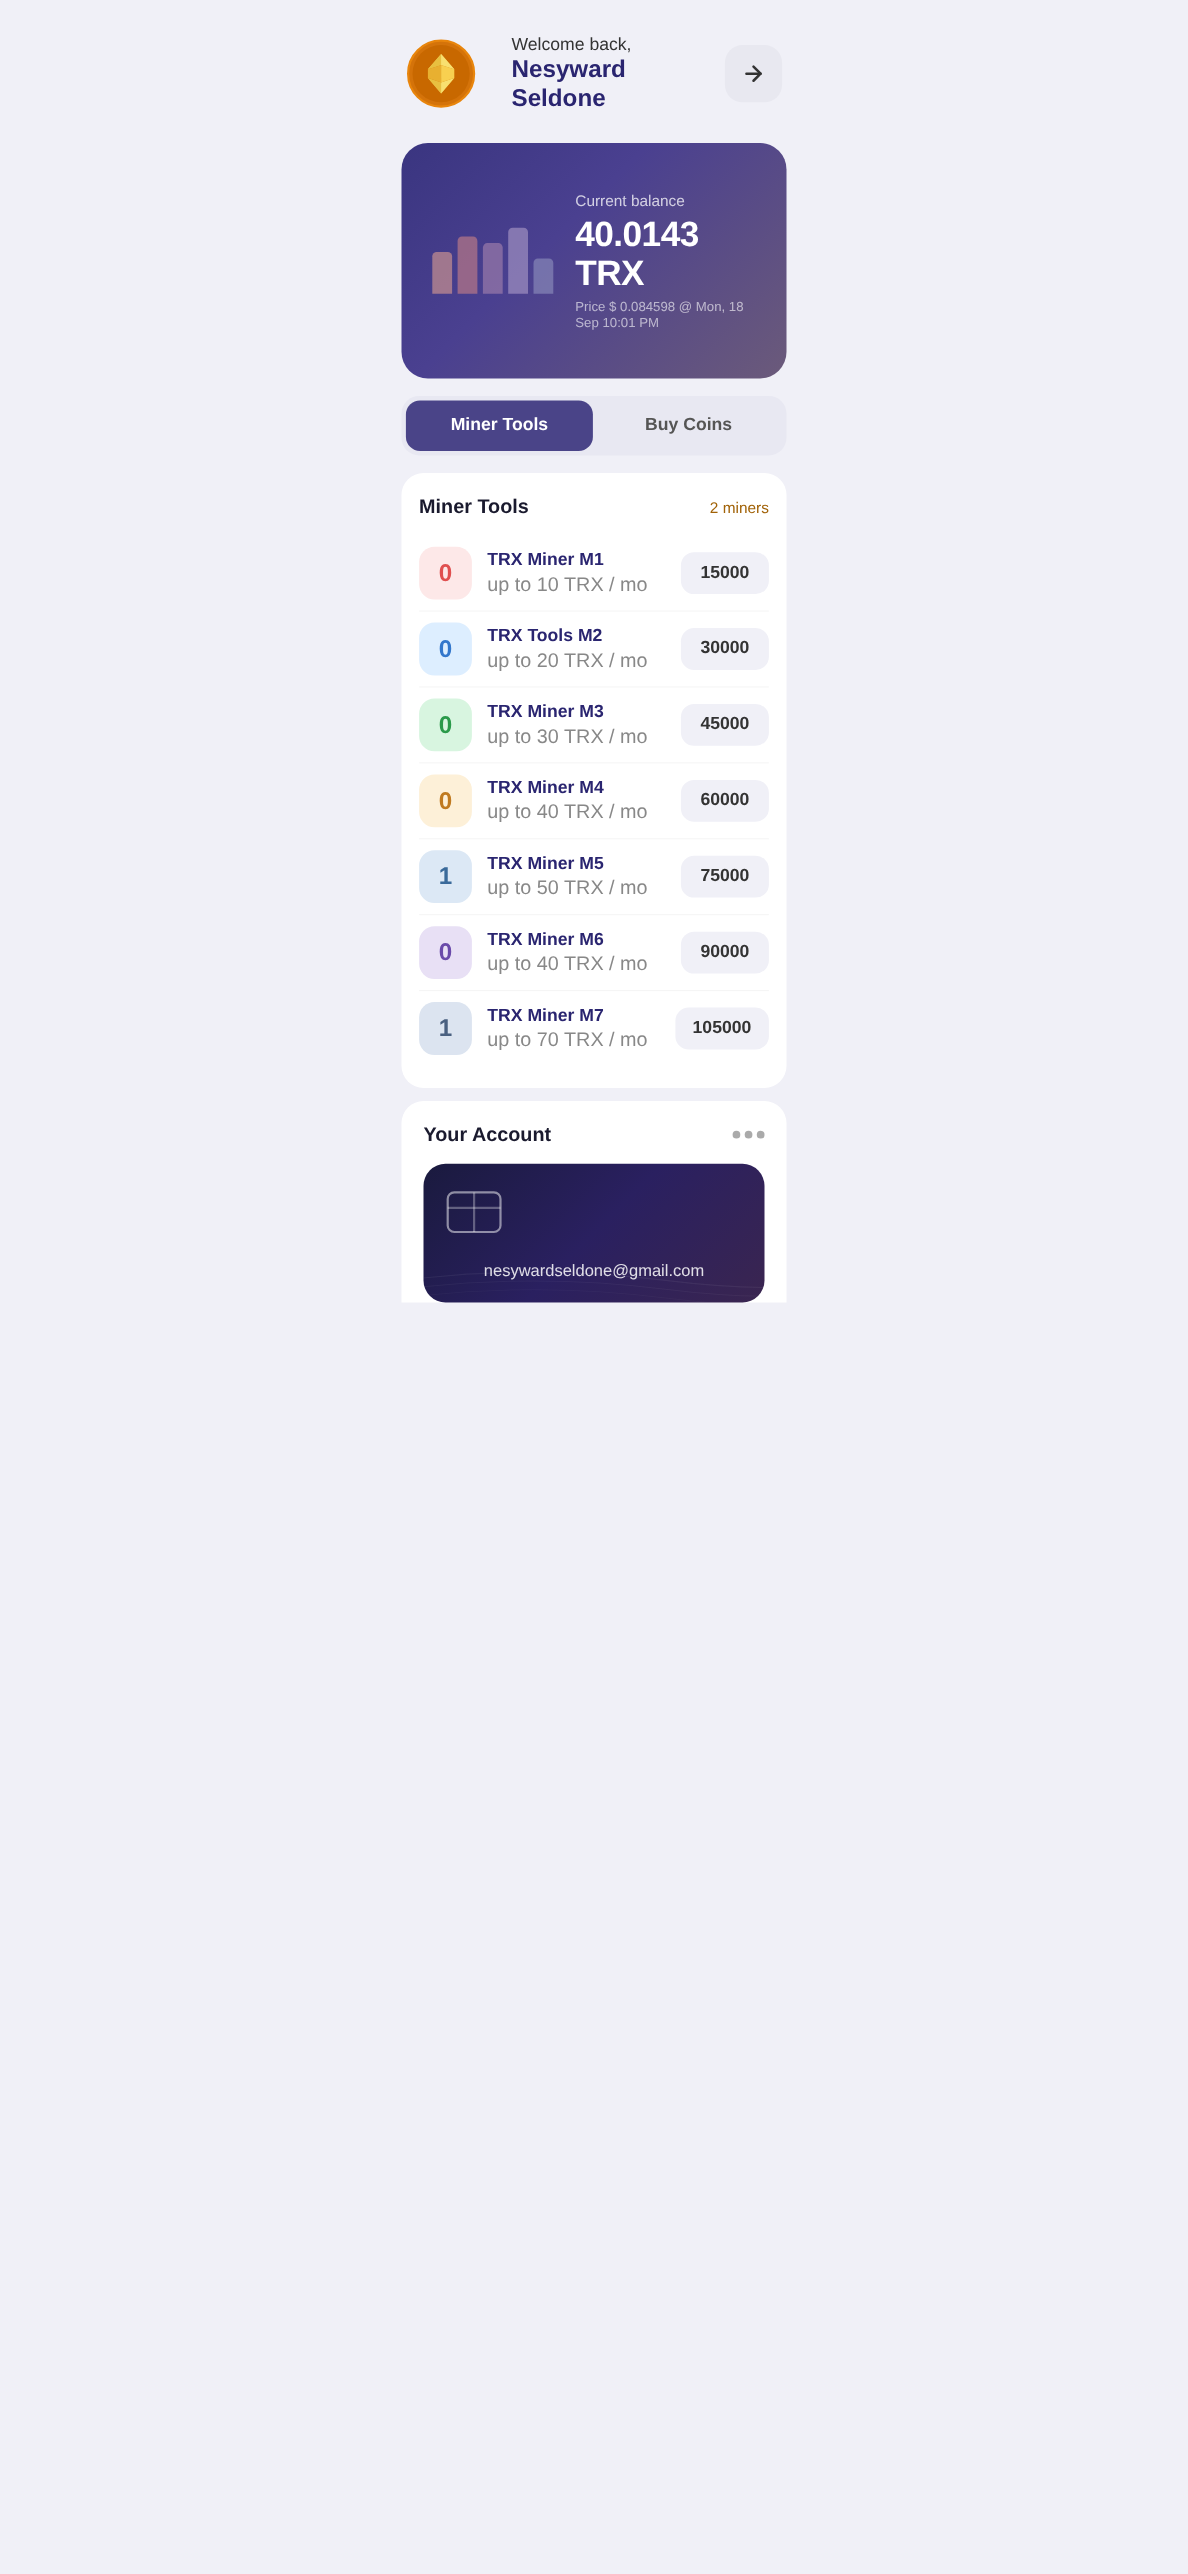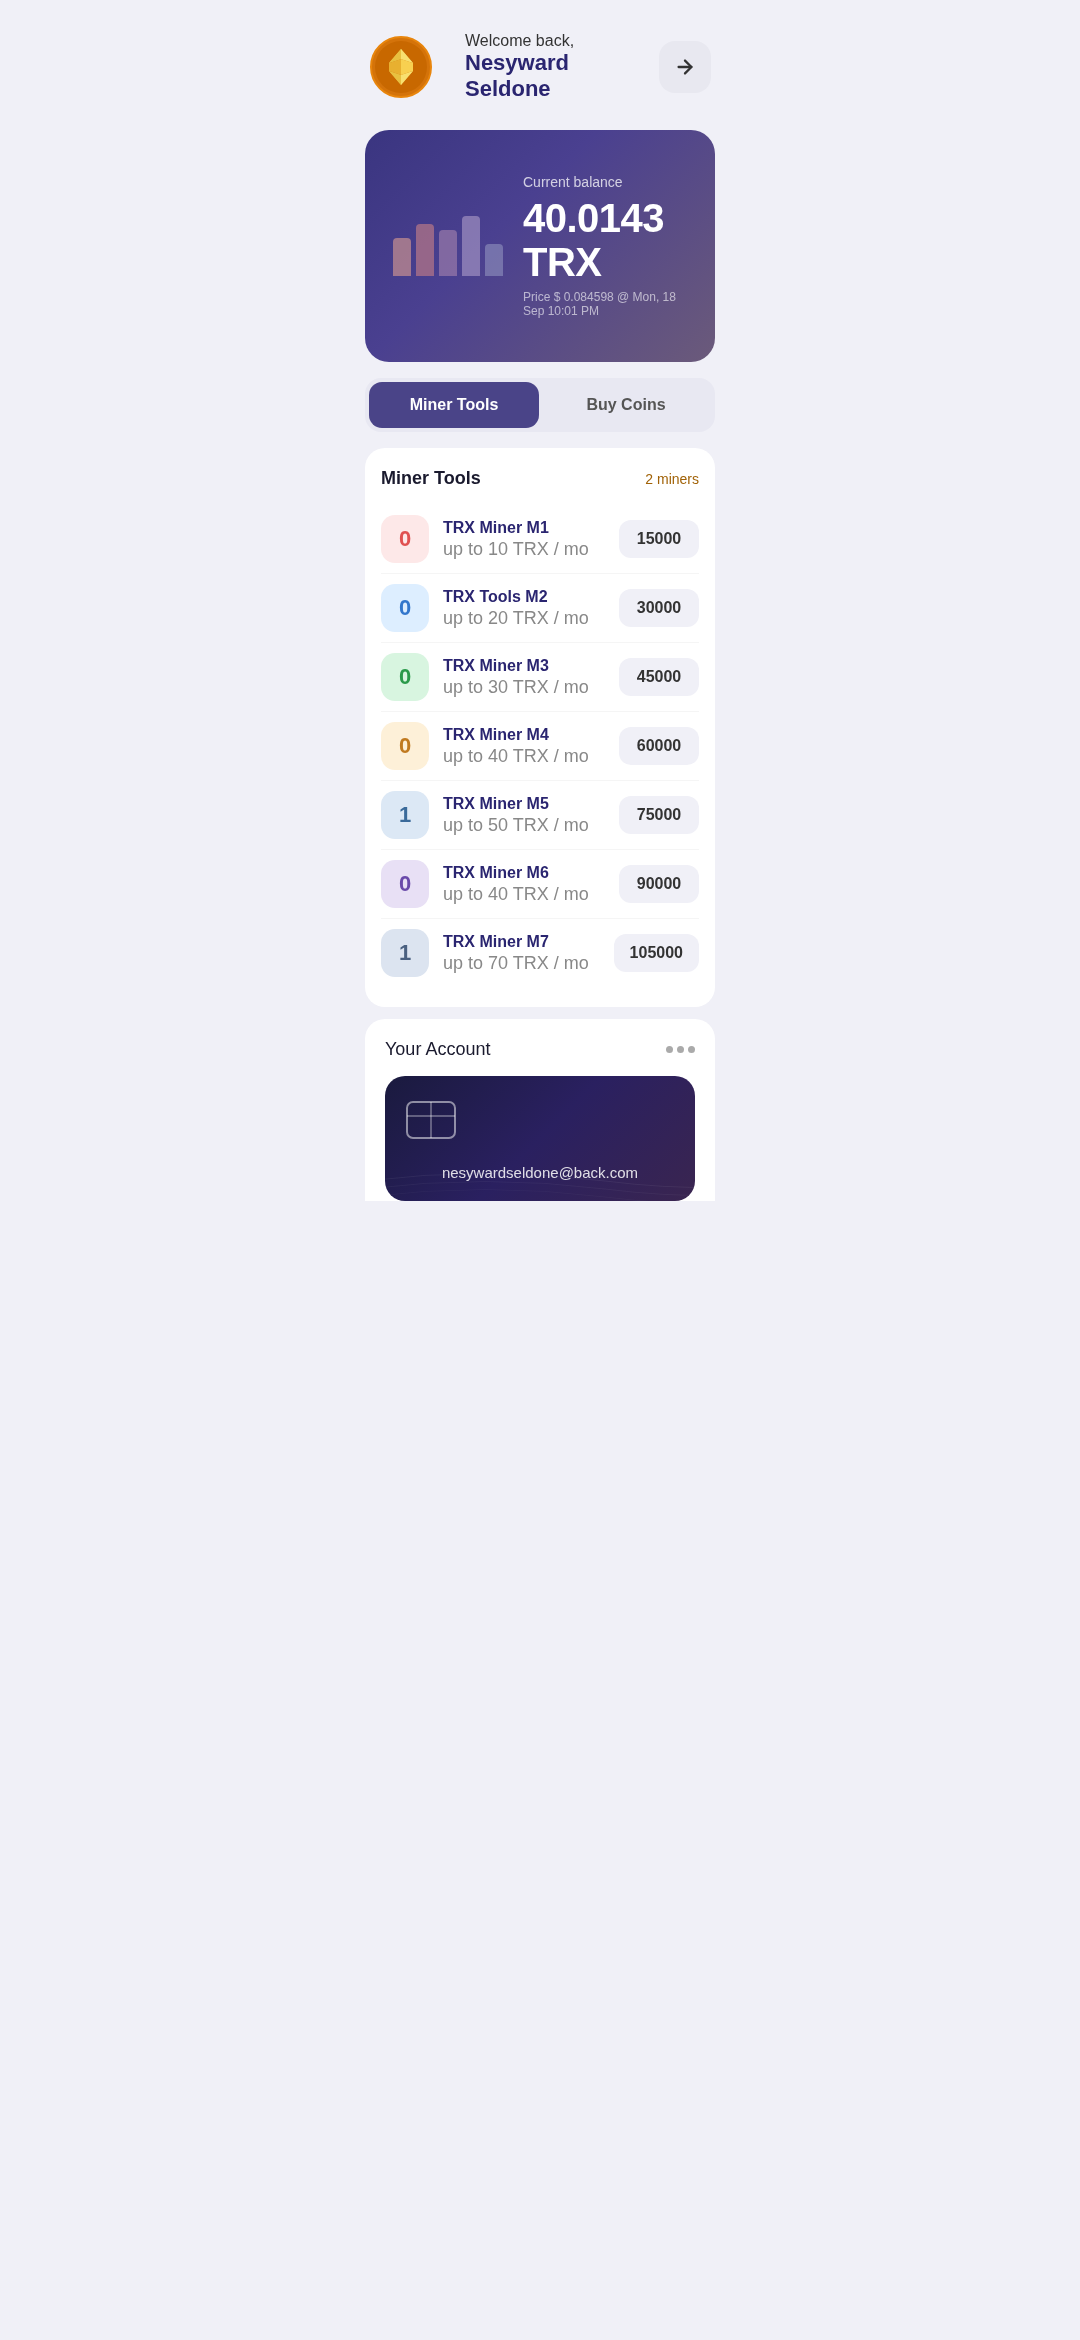--- a/index.html
+++ b/index.html
@@ -102,21 +102,21 @@
       flex: 1;
     }
 
     .current-balance-label {
       font-size: 14px;
       color: rgba(255,255,255,0.75);
       margin-bottom: 6px;
     }
 
     .balance-amount {
-      font-size: 40px;
+      font-size: 32px;
       font-weight: 800;
       color: #ffffff;
       letter-spacing: -0.5px;
       line-height: 1.1;
     }
 
     .balance-price {
       font-size: 12px;
       color: rgba(255,255,255,0.6);
       margin-top: 6px;
@@ -251,21 +251,21 @@
 
     .account-header {
       display: flex;
       justify-content: space-between;
       align-items: center;
       margin-bottom: 16px;
     }
 
     .account-title {
       font-size: 18px;
-      font-weight: 400;
+      font-weight: 700;
       color: #1a1a2e;
     }
 
     .more-dots {
       display: flex;
       gap: 4px;
       align-items: center;
     }
 
     .dot {
@@ -441,17 +441,17 @@
           <line x1="2" y1="16" x2="50" y2="16" stroke="rgba(255,255,255,0.3)" stroke-width="2"></line>
           <line x1="26" y1="2" x2="26" y2="38" stroke="rgba(255,255,255,0.3)" stroke-width="2"></line>
         </svg>
       </div>
 
       <svg class="card-decorative-lines" viewBox="0 0 390 40" preserveAspectRatio="none">
         <path d="M-20 20 Q100 5 220 20 Q340 35 420 15" stroke="rgba(255,255,255,0.4)" stroke-width="1" fill="none"></path>
         <path d="M-20 28 Q100 13 220 28 Q340 43 420 23" stroke="rgba(255,255,255,0.3)" stroke-width="1" fill="none"></path>
         <path d="M-20 36 Q100 21 220 36 Q340 51 420 31" stroke="rgba(255,255,255,0.2)" stroke-width="1" fill="none"></path>
       </svg>
-      <div class="card-email">nesywardseldone@back.com</div>
+      <div class="card-email">nesywardseldone@gmail.com</div>
     </div>
   </div>
 
 </div>
 
 </body></html>

